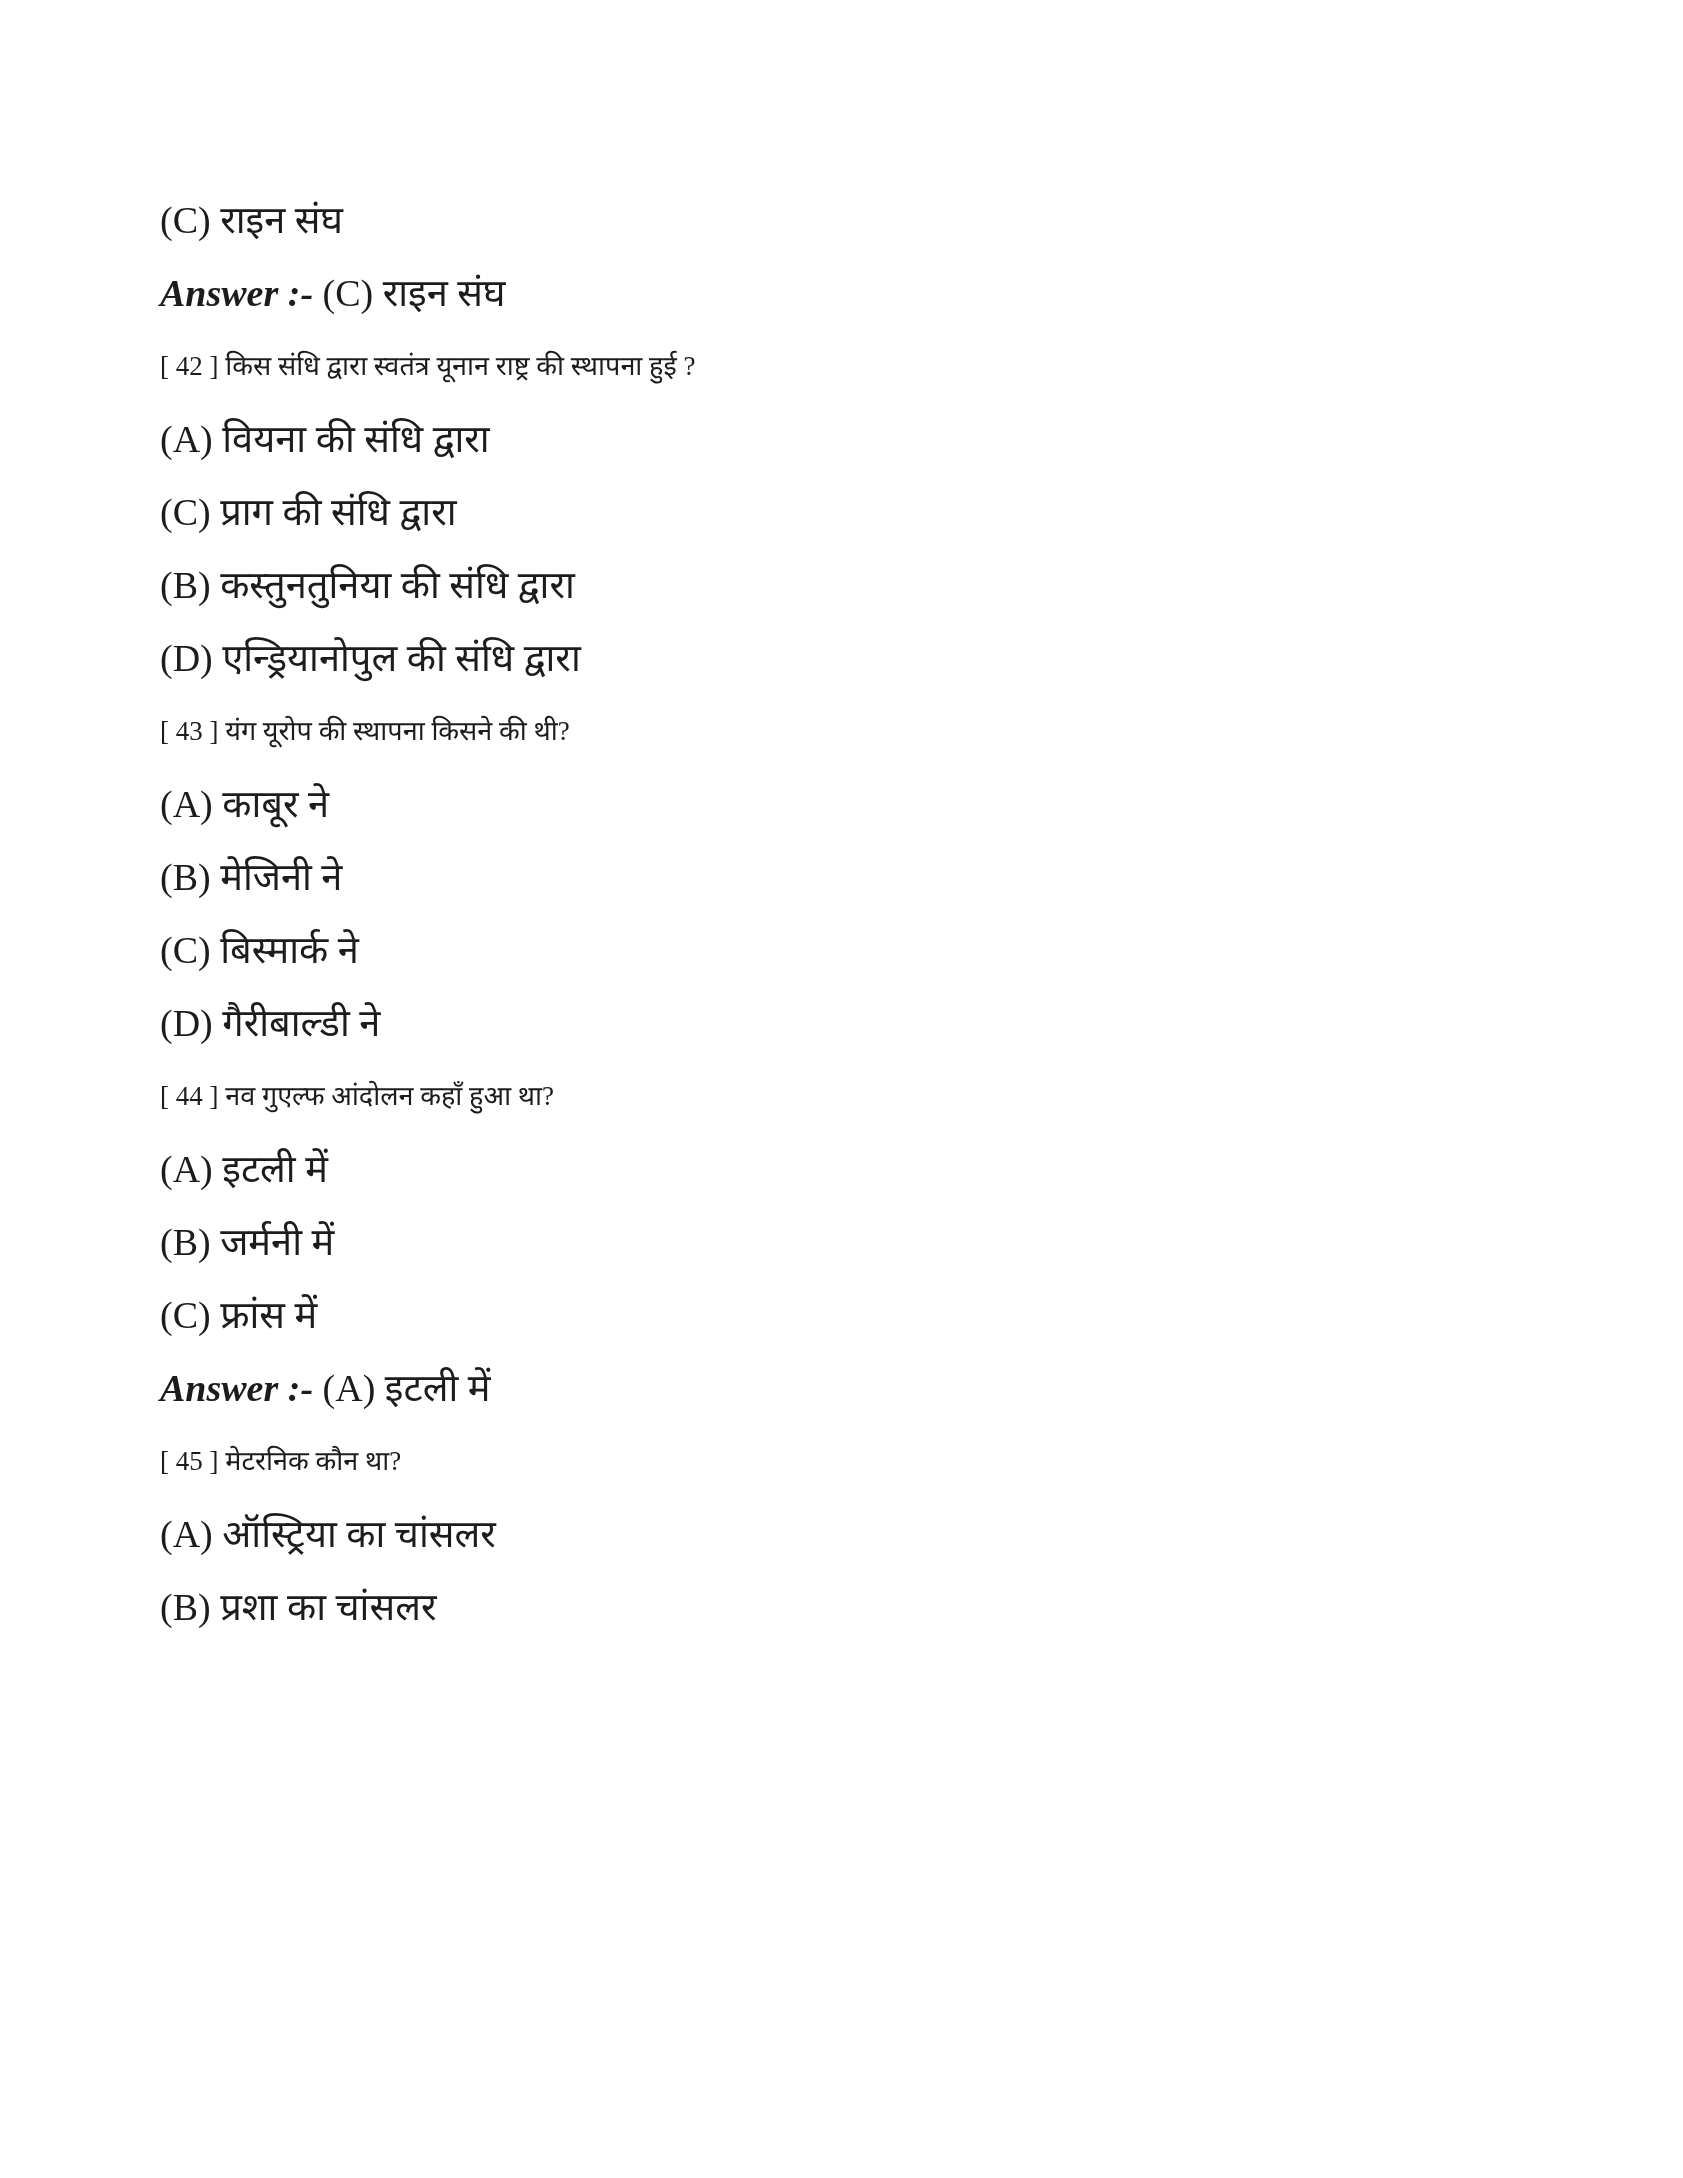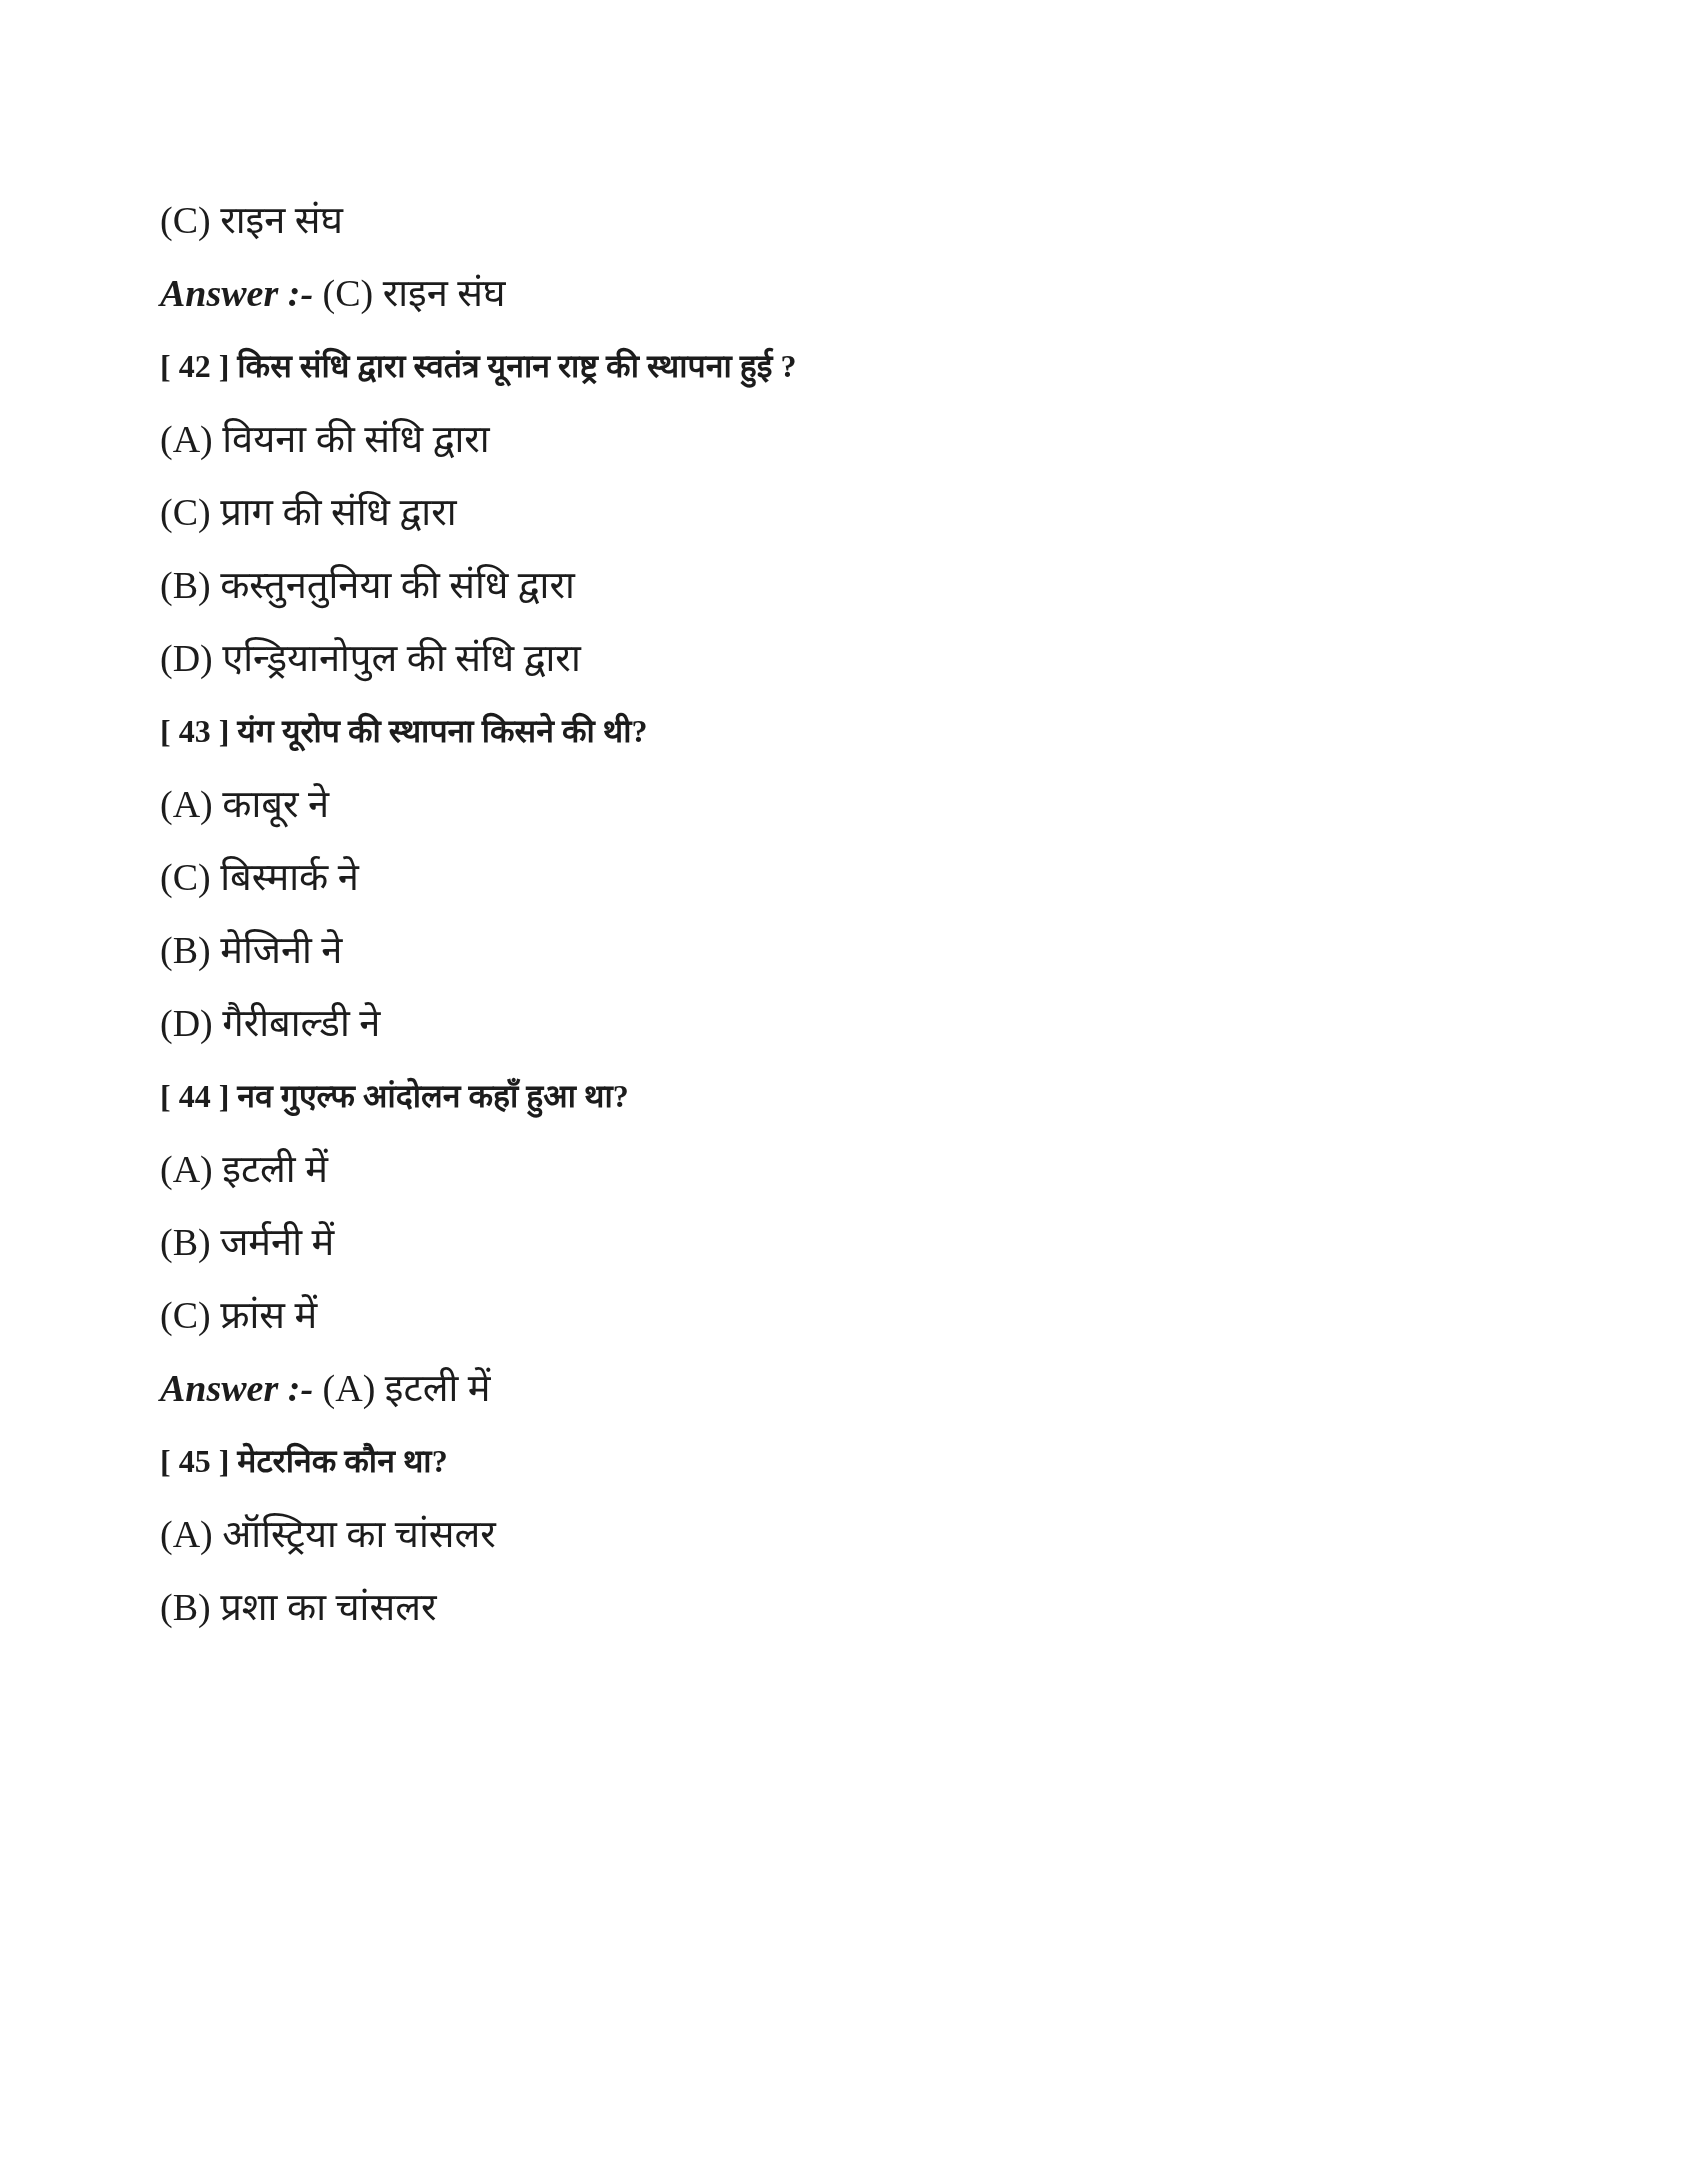--- a/index.html
+++ b/index.html
@@ -24,22 +24,22 @@
   .line {
     line-height: 73px;
     min-height: 73px;
     white-space: nowrap;
     font-size: 38px;
   }
   .option-line, .answer-line {
     font-weight: 400;
   }
   .question-line {
-    font-weight: 700;
-    font-size: 32px;
+    font-weight: 400;
+    font-size: 27px;
   }
   .answer-prefix {
     font-weight: 700;
     font-style: italic;
   }
   .option-label, .answer-label {
     font-weight: 400;
   }
 </style>
 </head>
@@ -49,22 +49,22 @@
   <section>
       <div class="line option-line"><span class="option-label">(C)</span> <span class="option-text">राइन संघ</span></div>
       <div class="line answer-line"><span class="answer-prefix">Answer :-</span> <span class="answer-label">(C)</span> <span class="answer-text">राइन संघ</span></div>
       <div class="line question-line"><span class="question-number">[ 42 ]</span> <span class="question-text">किस संधि द्वारा स्वतंत्र यूनान राष्ट्र की स्थापना हुई ?</span></div>
       <div class="line option-line"><span class="option-label">(A)</span> <span class="option-text">वियना की संधि द्वारा</span></div>
       <div class="line option-line"><span class="option-label">(C)</span> <span class="option-text">प्राग की संधि द्वारा</span></div>
       <div class="line option-line"><span class="option-label">(B)</span> <span class="option-text">कस्तुनतुनिया की संधि द्वारा</span></div>
       <div class="line option-line"><span class="option-label">(D)</span> <span class="option-text">एन्ड्रियानोपुल की संधि द्वारा</span></div>
       <div class="line question-line"><span class="question-number">[ 43 ]</span> <span class="question-text">यंग यूरोप की स्थापना किसने की थी?</span></div>
       <div class="line option-line"><span class="option-label">(A)</span> <span class="option-text">काबूर ने</span></div>
+      <div class="line option-line"><span class="option-label">(B)</span> <span class="option-text">मेजिनी ने</span></div>
       <div class="line option-line"><span class="option-label">(C)</span> <span class="option-text">बिस्मार्क ने</span></div>
-      <div class="line option-line"><span class="option-label">(B)</span> <span class="option-text">मेजिनी ने</span></div>
       <div class="line option-line"><span class="option-label">(D)</span> <span class="option-text">गैरीबाल्डी ने</span></div>
       <div class="line question-line"><span class="question-number">[ 44 ]</span> <span class="question-text">नव गुएल्फ आंदोलन कहाँ हुआ था?</span></div>
       <div class="line option-line"><span class="option-label">(A)</span> <span class="option-text">इटली में</span></div>
       <div class="line option-line"><span class="option-label">(B)</span> <span class="option-text">जर्मनी में</span></div>
       <div class="line option-line"><span class="option-label">(C)</span> <span class="option-text">फ्रांस में</span></div>
       <div class="line answer-line"><span class="answer-prefix">Answer :-</span> <span class="answer-label">(A)</span> <span class="answer-text">इटली में</span></div>
       <div class="line question-line"><span class="question-number">[ 45 ]</span> <span class="question-text">मेटरनिक कौन था?</span></div>
       <div class="line option-line"><span class="option-label">(A)</span> <span class="option-text">ऑस्ट्रिया का चांसलर</span></div>
       <div class="line option-line"><span class="option-label">(B)</span> <span class="option-text">प्रशा का चांसलर</span></div>
     </section>

